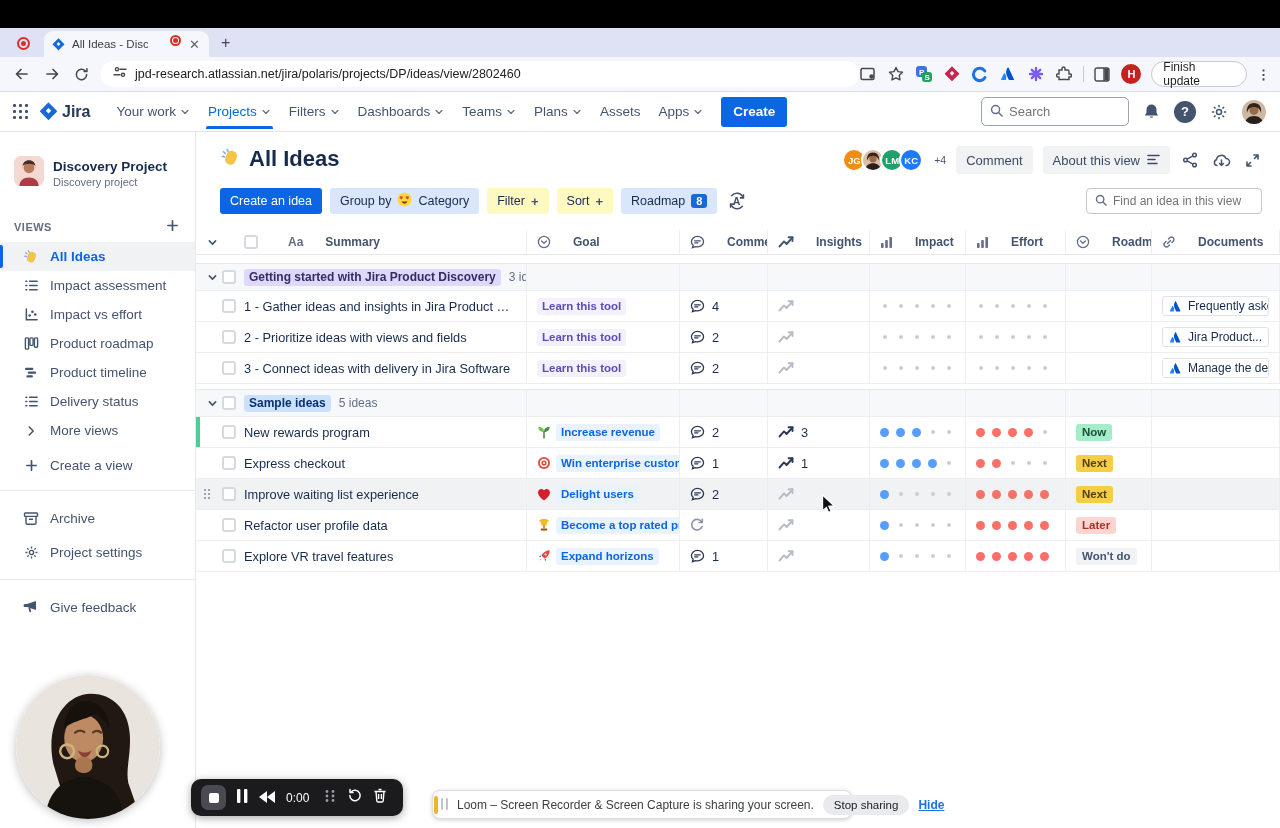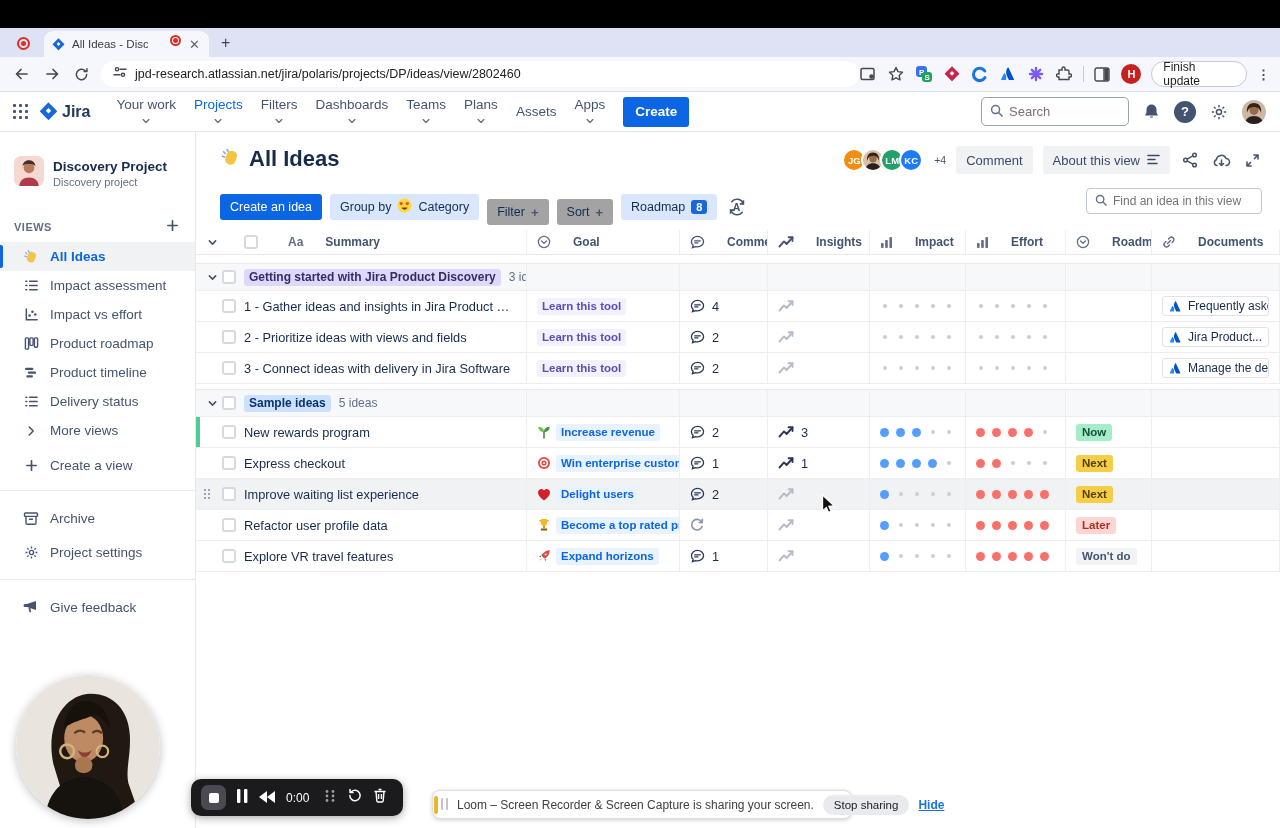--- a/index.html
+++ b/index.html
@@ -28,21 +28,21 @@
   #h-avatar { width:20px; height:20px; border-radius:50%; background:#c5221f; color:#fff; font-size:11px; font-weight:bold; display:flex; align-items:center; justify-content:center; }
   #finish-update { height:26px; border-radius:13px; background:#fff; border:1px solid #c7cad4; padding:0 11px; display:flex; align-items:center; font-size:12px; color:#1f1f1f; }
   #kebab { color:#45484f; font-weight:bold; letter-spacing:0; font-size:13px; }
 
   
   #jiranav { position:absolute; left:0; top:92px; width:1280px; height:40px; background:#fff; border-bottom:1px solid #e4e6ea; display:flex; align-items:center; }
   #appgrid { margin-left:12px; }
   #jiralogo { display:flex; align-items:center; gap:4px; margin-left:10px; }
   #jiralogo b { font-size:16px; color:#253858; }
   #jira-nav-items { display:flex; align-items:center; margin-left:18px; gap:2px; }
-  .nav-item { display:flex; align-items:center; gap:4px; padding:9px 8px; font-size:13.5px; color:#44546f; font-weight:500; position:relative;flex-direction:column; }
+  .nav-item { display:flex; align-items:center; gap:4px; padding:9px 8px; font-size:13.5px; color:#44546f; font-weight:500; position:relative; }
   .nav-item.active { color:#0c66e4; }
   .nav-item.active::after { content:""; position:absolute; left:6px; right:6px; bottom:-1px; height:3px; background:#0c66e4; border-radius:2px 2px 0 0; }
   #create-btn { margin-left:10px; background:#0c66e4; color:#fff; font-size:13.5px; font-weight:600; border:none; border-radius:3px; height:30px; padding:0 12px; }
   #nav-right { margin-left:auto; display:flex; align-items:center; gap:14px; padding-right:14px; }
   #nav-search { width:148px; height:29px; border:1px solid #9aa3b0; border-radius:5px; display:flex; align-items:center; padding:0 8px; gap:6px; background:#fff; }
   #nav-search input { border:none; outline:none; width:100px; font-size:13px; color:#44546f; background:transparent; }
   #help-circ { width:22px; height:22px; border-radius:50%; background:#44546f; color:#fff; font-size:13px; font-weight:bold; display:flex; align-items:center; justify-content:center; }
   #nav-avatar { width:24px; height:24px; border-radius:50%; overflow:hidden; }
 
   
@@ -68,21 +68,21 @@
   .avatar { width:24px; height:24px; border-radius:50%; border:2px solid #fff; margin-left:-5px; color:#fff; font-size:9.5px; font-weight:bold; display:flex; align-items:center; justify-content:center; overflow:hidden; }
   .avatar:first-child { margin-left:0; }
   #avatar-more { font-size:10.5px; color:#44546f; margin-left:1px; }
   .hdr-btn { height:28px; background:#f1f2f4; border:none; border-radius:3px; padding:0 10px; font-size:13px; font-weight:500; color:#3b4a66; display:flex; align-items:center; gap:7px; }
   .hdr-ic { display:inline-flex; padding:2px; }
 
   #toolbar { position:absolute; left:24px; top:56px; display:flex; align-items:center; gap:8px; }
   .tb-btn { height:26px; border:none; border-radius:3px; font-size:12.5px; display:flex; align-items:center; gap:6px; padding:0 10px; color:#172b4d; font-weight:500; }
   #create-idea { background:#0c66e4; color:#fff; font-weight:400; }
   .tb-blue { background:#d9e6fb; }
-  .tb-gray { background:#a3a3a3;margin-top:11px; }
+  .tb-gray { background:#fef9c3; }
   .plus-glyph { font-size:13px; color:#44546f; font-weight:bold; }
   #fields-badge { background:#1868db; color:#fff; border-radius:3px; font-size:11px; font-weight:bold; padding:1px 5px; }
   #translate-btn { background:transparent; border:none; display:flex; padding:0 2px; }
 
   #find-box { position:absolute; right:18px; top:56px; width:176px; height:26px; border:1px solid #c1c7d0; border-radius:4px; display:flex; align-items:center; gap:6px; padding:0 8px; background:#fff; }
   #find-box input { border:none; outline:none; font-size:12px; color:#626f86; width:130px; background:transparent; }
 
   
   #table { position:absolute; left:0; top:98px; width:1084px; }
   .tgrid { display:grid; grid-template-columns:331px 153px 88px 102px 96px 100px 86px 128px; }

